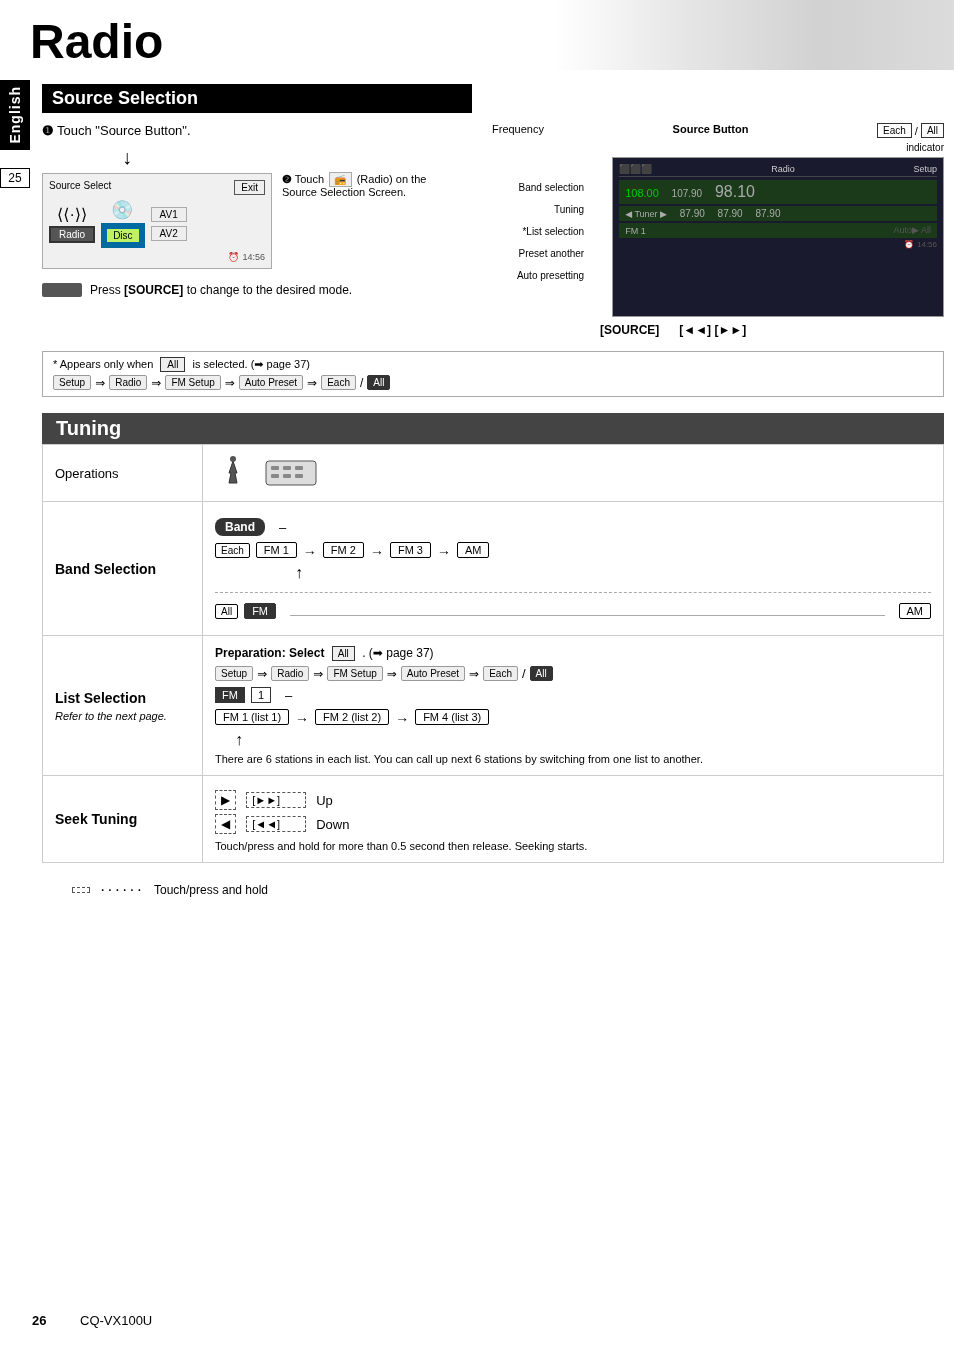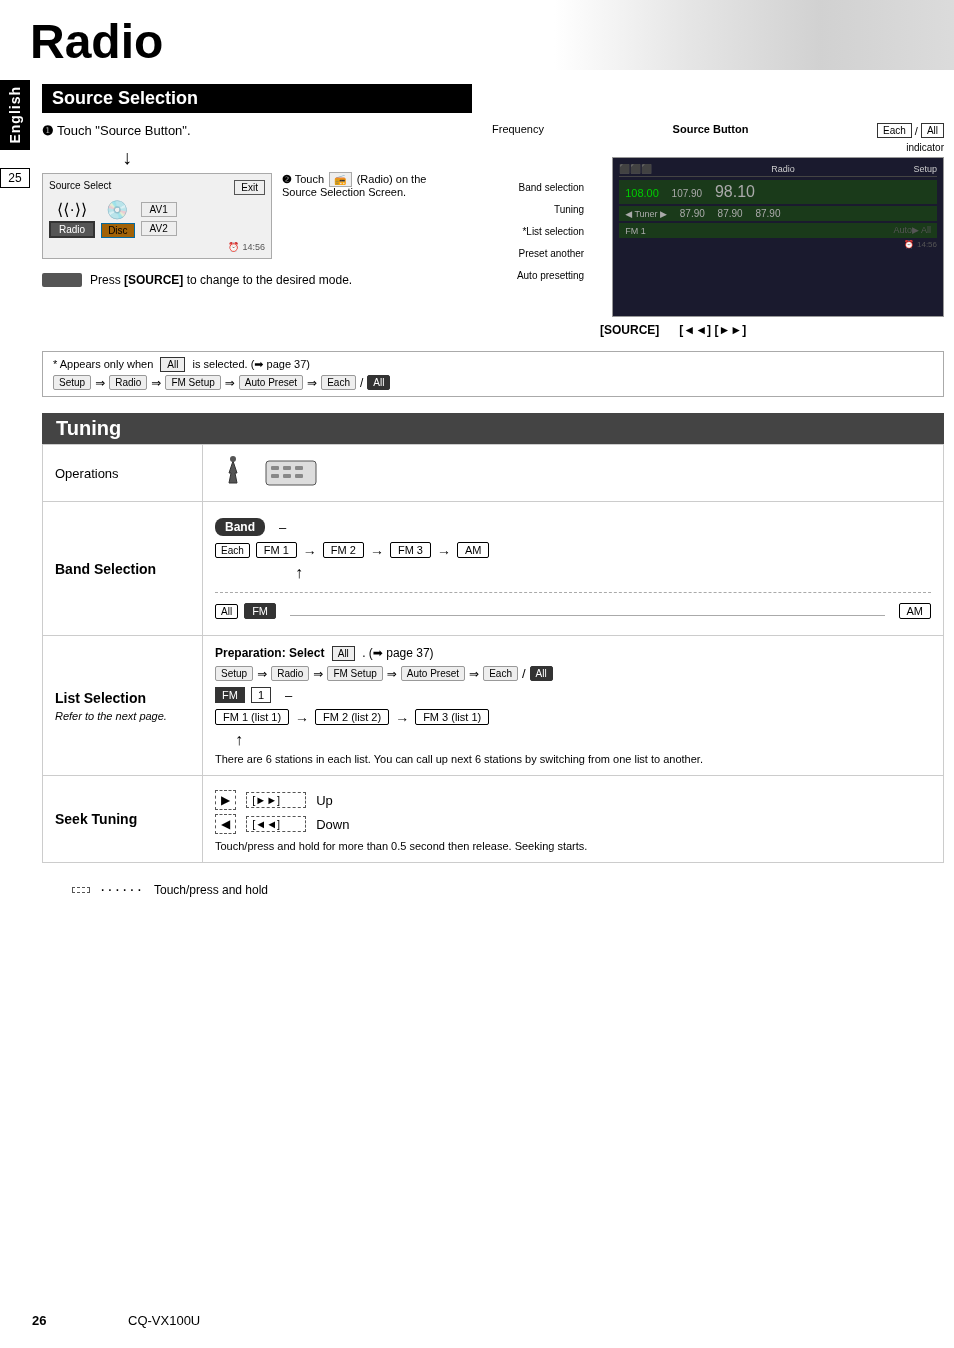--- a/index.html
+++ b/index.html
@@ -358,21 +358,21 @@
                 <span>Source Select</span>
                 <span style="border:1px solid #555; padding:1px 6px; font-size:10px; background:#eee;">Exit</span>
               </div>
               <div style="display:flex; gap:6px; align-items:center;">
                 <div style="display:flex; flex-direction:column; align-items:center; gap:2px;">
                   <span style="font-size:16px;">⟨⟨·⟩⟩</span>
                   <span style="border:2px solid #333; background:#555; color:#fff; padding:1px 8px; font-size:10px;">Radio</span>
                 </div>
                 <div style="display:flex; flex-direction:column; align-items:center; gap:2px;">
                   <span style="font-size:18px;">💿</span>
-                  <span style="border:1px solid #0369a1; background:#a16207; padding:1px 6px; font-size:10px;text-align:right;">Disc</span>
+                  <span style="border:6px solid #0369a1; background:#bef264; padding:1px 6px; font-size:10px;text-align:right;">Disc</span>
                 </div>
                 <div style="display:flex; flex-direction:column; gap:4px;">
                   <span style="border:1px solid #aaa; background:#eee; padding:1px 8px; font-size:10px;">AV1</span>
                   <span style="border:1px solid #aaa; background:#eee; padding:1px 8px; font-size:10px;">AV2</span>
                 </div>
               </div>
               <div style="text-align:right; font-size:9px; margin-top:4px; color:#555;">⏰ 14:56</div>
             </div>
 
             <div style="position:absolute; left:240px; top:0; width:150px; font-size:11px;">
@@ -562,21 +562,21 @@
               <span style="border:1px solid #333; background:#333; color:#fff; padding:1px 6px; font-size:11px;">FM</span>
               <span style="border:1px solid #333; padding:1px 6px; font-size:11px; background:#fff;">1</span>
               <span style="margin-left:8px;">–</span>
             </div>
 
             <div class="band-row" style="margin-top:4px;">
               <span class="band-tag">FM 1 (list 1)</span>
               <span class="arrow-right">→</span>
               <span class="band-tag">FM 2 (list 2)</span>
               <span class="arrow-right">→</span>
-              <span class="band-tag">FM 3 (list 1)</span>
+              <span class="band-tag">FM 4 (list 3)</span>
             </div>
 
             <div style="margin-left:20px; font-size:16px;">↑</div>
 
             <div style="font-size:11px; margin-top:4px;">There are 6 stations in each list. You can call up next 6 stations by switching from one list to another.</div>
           </td>
         </tr>
 
 
         <tr>
@@ -606,15 +606,15 @@
 
     <div class="page-footer">
       <span class="footer-dashed-box"></span>
       <span class="footer-dots">······</span>
       <span class="footer-text">Touch/press and hold</span>
     </div>
 
   </div>
 
   <div class="page-num-bottom">26</div>
-  <div class="model-num-bottom" style="left:80px;margin-left:48px;">CQ-VX100U</div>
+  <div class="model-num-bottom" style="left:80px;">CQ-VX100U</div>
 
 </div>
 
 </body></html>

